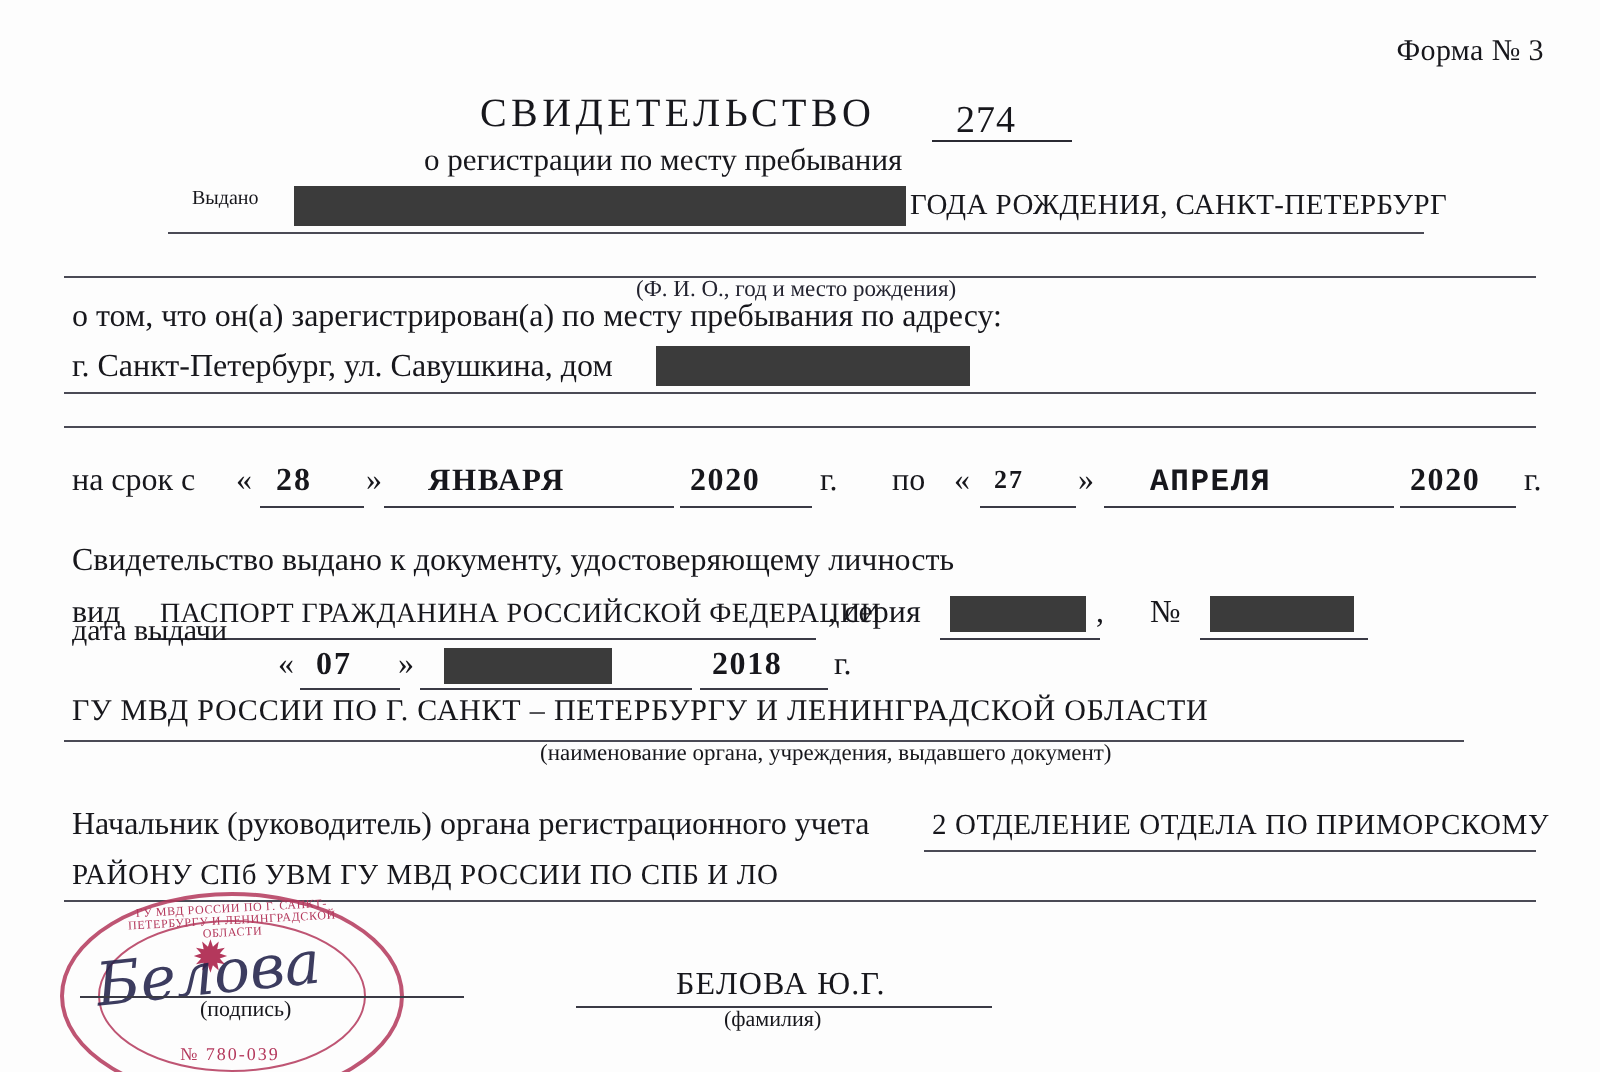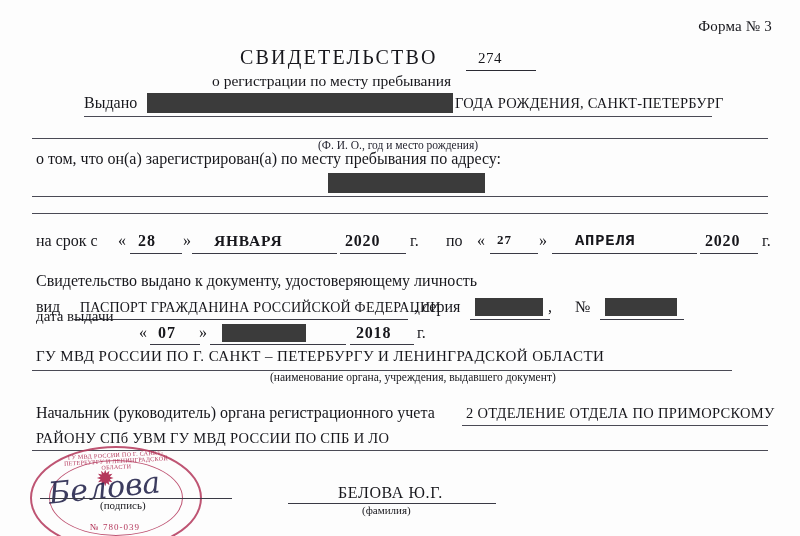--- a/index.html
+++ b/index.html
@@ -34,42 +34,42 @@
     top: 46px;
     left: 240px;
     font-size: 20px;
     letter-spacing: 2.2px;
     font-weight: 400;
   }
   .title-number {
     position: absolute;
     top: 50px;
     left: 478px;
-    font-size: 15px;
+    font-size: 19px;
     letter-spacing: 0.5px;
   }
   .title-number-rule {
     position: absolute;
     top: 70px;
     left: 466px;
     width: 70px;
     border-bottom: 1px solid #2a2a33;
   }
   .subtitle {
     position: absolute;
     top: 72px;
     left: 212px;
     font-size: 15.5px;
   }
   
   .lbl-vydano {
     position: absolute;
     top: 94px;
-    left: 84px;
-    font-size: 16px;
+    left: 96px;
+    font-size: 10px;
   }
   .redact {
     position: absolute;
     background: #3b3b3b;
   }
   .redact-name {
     top: 93px;
     left: 147px;
     width: 306px;
     height: 20px;
@@ -314,20 +314,21 @@
   <div class="subtitle">о регистрации по месту пребывания</div>
 
   <div class="lbl-vydano">Выдано</div>
   <div class="redact redact-name"></div>
   <div class="name-tail">ГОДА РОЖДЕНИЯ, САНКТ-ПЕТЕРБУРГ</div>
   <div class="rule rule-1"></div>
   <div class="rule rule-2"></div>
   <div class="cap-fio">(Ф. И. О., год и место рождения)</div>
 
   <div class="line-otom">о том, что он(а) зарегистрирован(а) по месту пребывания по адресу:</div>
+  <div class="line-addr">г. Санкт-Петербург, ул. Савушкина, дом</div>
   <div class="redact redact-addr"></div>
   <div class="rule rule-3"></div>
   <div class="rule rule-4"></div>
 
   <div class="srok-label">на срок с</div>
   <div class="q-open1">«</div>
   <div class="srok-day1">28</div>
   <div class="q-close1">»</div>
   <div class="srok-month1">ЯНВАРЯ</div>
   <div class="srok-year1">2020</div>

